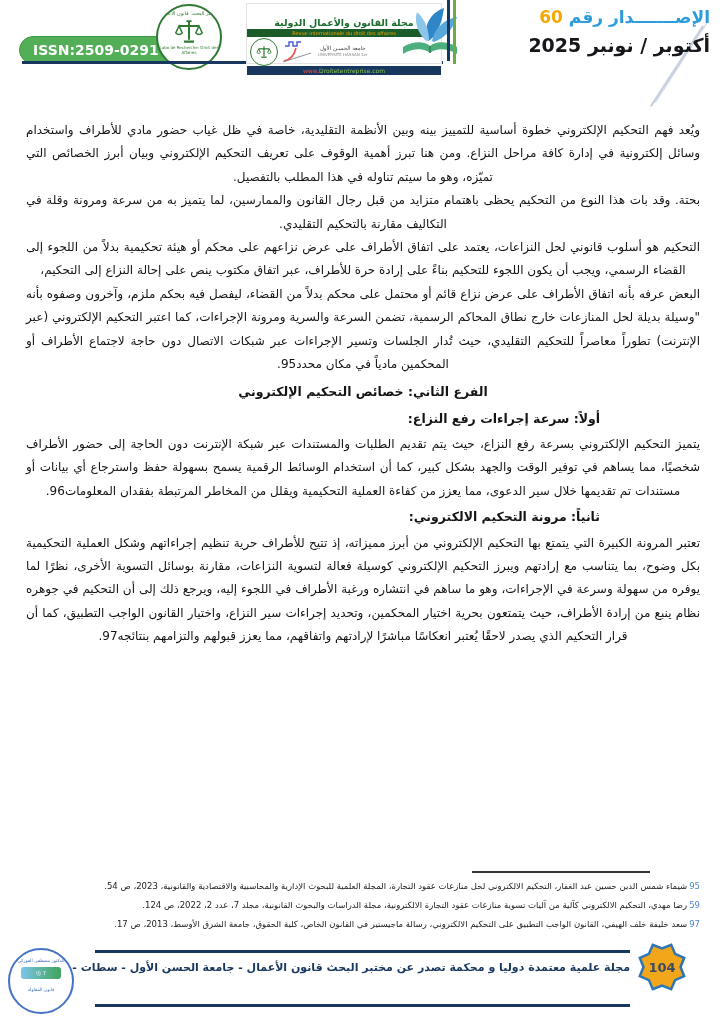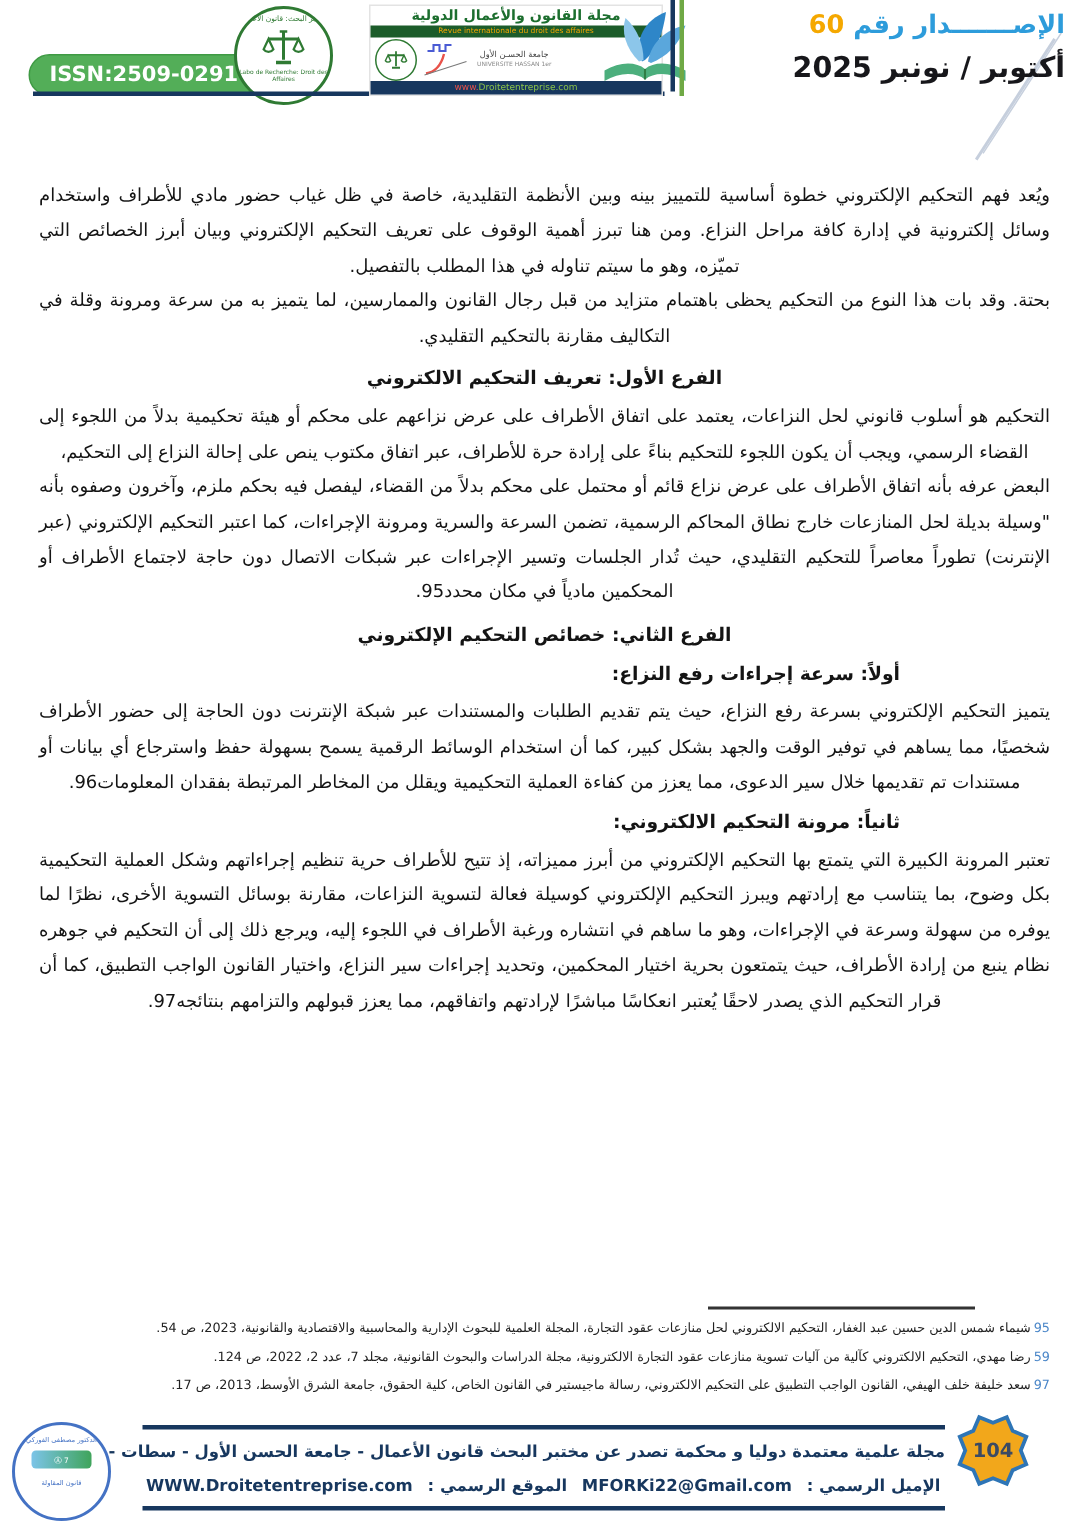--- a/index.html
+++ b/index.html
@@ -20,21 +20,21 @@
     border:2px solid #2F7A33;background:#fff;overflow:hidden;text-align:center;
   }
   .lab-logo .ring-top{display:block;font-size:5px;color:#2F7A33;margin-top:4px;line-height:6px;}
   .lab-logo .ring-bottom{display:block;font-size:4px;color:#2F7A33;line-height:5px;}
   .lab-logo svg{display:block;margin:1px auto 0;}
   .header-rule{position:absolute;left:22px;top:61px;width:421px;height:3px;background:#17375E;}
   .banner{
     position:absolute;left:246px;top:3px;width:196px;height:61px;background:#fff;
     border:1px solid #e3e3e3;box-sizing:border-box;
   }
-  .banner-title{color:#1C6E2E;font-weight:bold;font-size:9.5px;text-align:center;line-height:13px;white-space:nowrap;}
+  .banner-title{color:#1C6E2E;font-weight:bold;font-size:9.5px;text-align:center;line-height:13px;white-space:nowrap;margin-top:12px;}
   .banner-sub{background:#1C5C2A;color:#F0A500;font-size:5px;text-align:center;height:8px;line-height:8px;white-space:nowrap;overflow:hidden;}
   .banner-mid{height:29px;display:flex;align-items:center;justify-content:flex-start;gap:3px;padding:1px 3px;box-sizing:border-box;}
   .mini-scales{
     width:26px;height:26px;border-radius:50%;border:1.5px solid #2F7A33;flex:0 0 auto;
     display:flex;align-items:center;justify-content:center;background:#fff;
   }
   .univ-text{font-size:5.5px;color:#444;line-height:6px;text-align:center;white-space:nowrap;}
   .univ-text .fr{font-size:4px;color:#888;}
   .banner-web{background:#17375E;height:9px;line-height:9px;text-align:center;font-size:6px;white-space:nowrap;overflow:hidden;}
   .banner-web .w1{color:#E8524A;} .banner-web .w2{color:#8BC34A;}
@@ -154,21 +154,20 @@
     <div class="issue-line">
       <span>الإصـــــــدار رقم</span>
       <span class="num">60</span>
     </div>
     <div class="date-line">أكتوبر / نونبر 2025</div>
   </div>
 
   <div class="body-text">
     <p class="para gap">ويُعد فهم التحكيم الإلكتروني خطوة أساسية للتمييز بينه وبين الأنظمة التقليدية، خاصة في ظل غياب حضور مادي للأطراف واستخدام وسائل إلكترونية في إدارة كافة مراحل النزاع. ومن هنا تبرز أهمية الوقوف على تعريف التحكيم الإلكتروني وبيان أبرز الخصائص التي تميّزه، وهو ما سيتم تناوله في هذا المطلب بالتفصيل.</p>
     <p class="para">بحتة. وقد بات هذا النوع من التحكيم يحظى باهتمام متزايد من قبل رجال القانون والممارسين، لما يتميز به من سرعة ومرونة وقلة في التكاليف مقارنة بالتحكيم التقليدي.</p>
-    <h3 class="heading">الفرع الأول: تعريف التحكيم الالكتروني</h3>
     <p class="para">التحكيم هو أسلوب قانوني لحل النزاعات، يعتمد على اتفاق الأطراف على عرض نزاعهم على محكم أو هيئة تحكيمية بدلاً من اللجوء إلى القضاء الرسمي، ويجب أن يكون اللجوء للتحكيم بناءً على إرادة حرة للأطراف، عبر اتفاق مكتوب ينص على إحالة النزاع إلى التحكيم،</p>
     <p class="para">البعض عرفه بأنه اتفاق الأطراف على عرض نزاع قائم أو محتمل على محكم بدلاً من القضاء، ليفصل فيه بحكم ملزم، وآخرون وصفوه بأنه "وسيلة بديلة لحل المنازعات خارج نطاق المحاكم الرسمية، تضمن السرعة والسرية ومرونة الإجراءات، كما اعتبر التحكيم الإلكتروني (عبر الإنترنت) تطوراً معاصراً للتحكيم التقليدي، حيث تُدار الجلسات وتسير الإجراءات عبر شبكات الاتصال دون حاجة لاجتماع الأطراف أو المحكمين مادياً في مكان محدد95.</p>
     <h3 class="heading gap">الفرع الثاني: خصائص التحكيم الإلكتروني</h3>
     <h4 class="sub">أولاً: سرعة إجراءات رفع النزاع:</h4>
     <p class="para">يتميز التحكيم الإلكتروني بسرعة رفع النزاع، حيث يتم تقديم الطلبات والمستندات عبر شبكة الإنترنت دون الحاجة إلى حضور الأطراف شخصيًا، مما يساهم في توفير الوقت والجهد بشكل كبير، كما أن استخدام الوسائط الرقمية يسمح بسهولة حفظ واسترجاع أي بيانات أو مستندات تم تقديمها خلال سير الدعوى، مما يعزز من كفاءة العملية التحكيمية ويقلل من المخاطر المرتبطة بفقدان المعلومات96.</p>
     <h4 class="sub gap">ثانياً: مرونة التحكيم الالكتروني:</h4>
     <p class="para">تعتبر المرونة الكبيرة التي يتمتع بها التحكيم الإلكتروني من أبرز مميزاته، إذ تتيح للأطراف حرية تنظيم إجراءاتهم وشكل العملية التحكيمية بكل وضوح، بما يتناسب مع إرادتهم ويبرز التحكيم الإلكتروني كوسيلة فعالة لتسوية النزاعات، مقارنة بوسائل التسوية الأخرى، نظرًا لما يوفره من سهولة وسرعة في الإجراءات، وهو ما ساهم في انتشاره ورغبة الأطراف في اللجوء إليه، ويرجع ذلك إلى أن التحكيم في جوهره نظام ينبع من إرادة الأطراف، حيث يتمتعون بحرية اختيار المحكمين، وتحديد إجراءات سير النزاع، واختيار القانون الواجب التطبيق، كما أن قرار التحكيم الذي يصدر لاحقًا يُعتبر انعكاسًا مباشرًا لإرادتهم واتفاقهم، مما يعزز قبولهم والتزامهم بنتائجه97.</p>
   </div>
 
   <div class="footnotes">
@@ -179,26 +178,20 @@
     <div class="fn">
       <span class="fn-num">59</span><span>رضا مهدي، التحكيم الالكتروني كآلية من آليات تسوية منازعات عقود التجارة الالكترونية، مجلة الدراسات والبحوث القانونية، مجلد 7، عدد 2، 2022، ص 124.</span>
     </div>
     <div class="fn">
       <span class="fn-num">97</span><span>سعد خليفة خلف الهيفي، القانون الواجب التطبيق على التحكيم الالكتروني، رسالة ماجيستير في القانون الخاص، كلية الحقوق، جامعة الشرق الأوسط، 2013، ص 17.</span>
     </div>
   </div>
 
   <div class="footer-rule fr-top"></div>
   <div class="f1">مجلة علمية معتمدة دوليا و محكمة تصدر عن مختبر البحث قانون الأعمال - جامعة الحسن الأول - سطات - المغرب</div>
-  <div class="f2">
-    <span>الإميل الرسمي :</span>
-    <span dir="ltr">MFORKi22@Gmail.com</span>
-    <span>الموقع الرسمي :</span>
-    <span dir="ltr">WWW.Droitetentreprise.com</span>
-  </div>
   <div class="footer-rule fr-bottom"></div>
 
   <div class="star-badge">
     <svg width="52" height="52" viewBox="0 0 52 52">
       <polygon points="26,2 33.1,8.9 43,9 43.1,18.9 50,26 43.1,33.1 43,43 33.1,43.1 26,50 18.9,43.1 9,43 8.9,33.1 2,26 8.9,18.9 9,9 18.9,8.9" fill="#F2A71B" stroke="#2E75B6" stroke-width="2.5" transform="rotate(22.5 26 26)"></polygon>
     </svg>
     <div class="star-num">104</div>
   </div>
 
   <div class="seal-logo">

